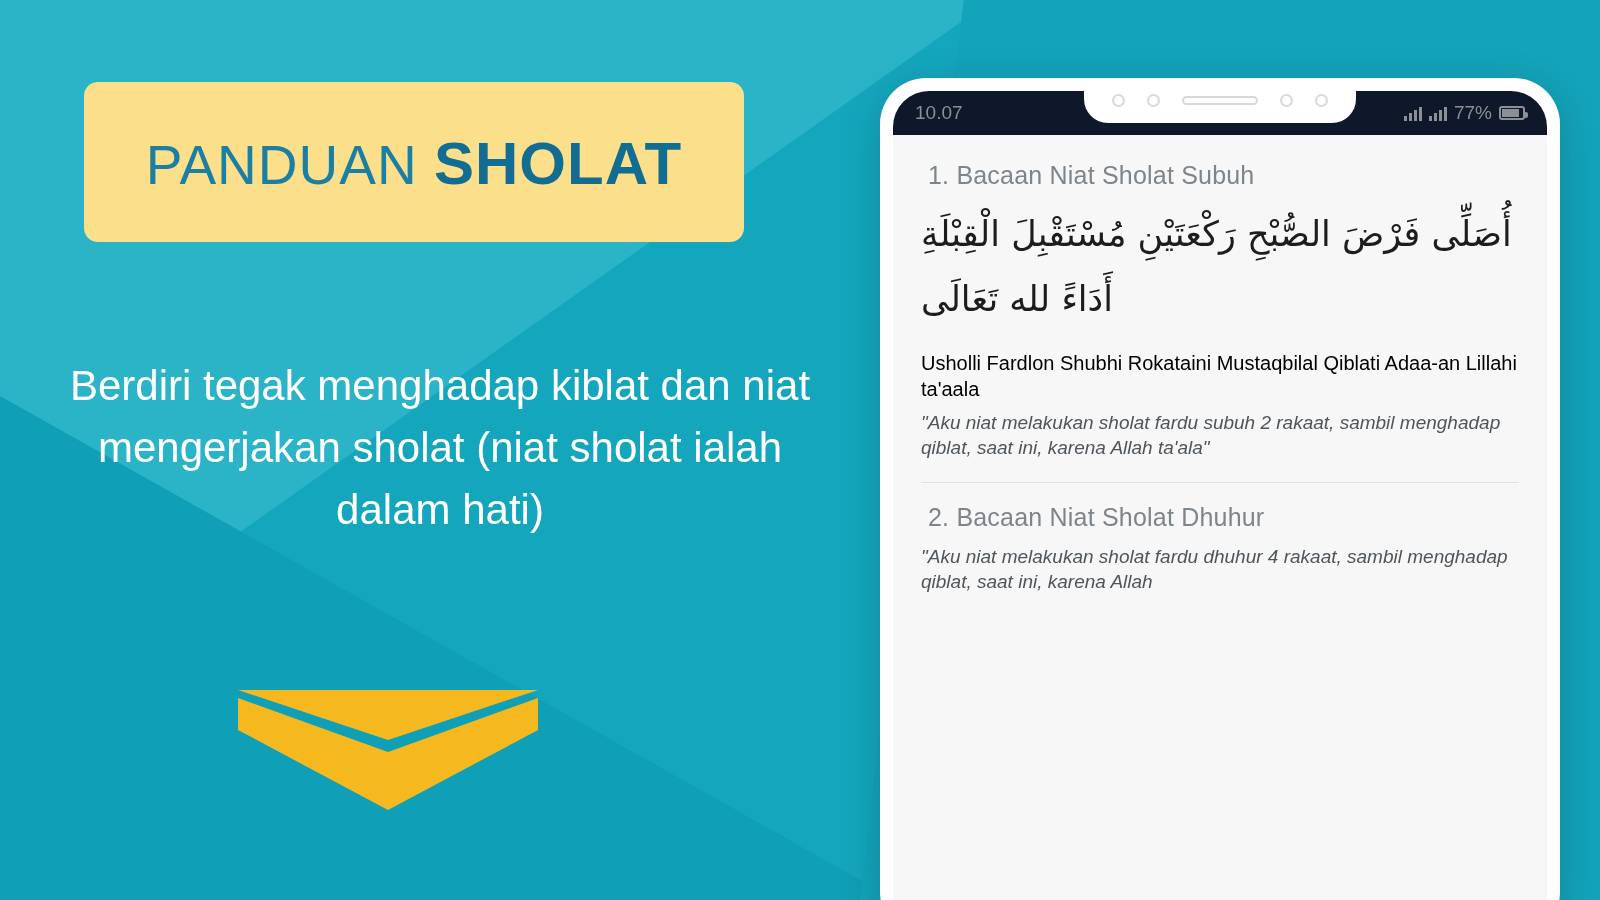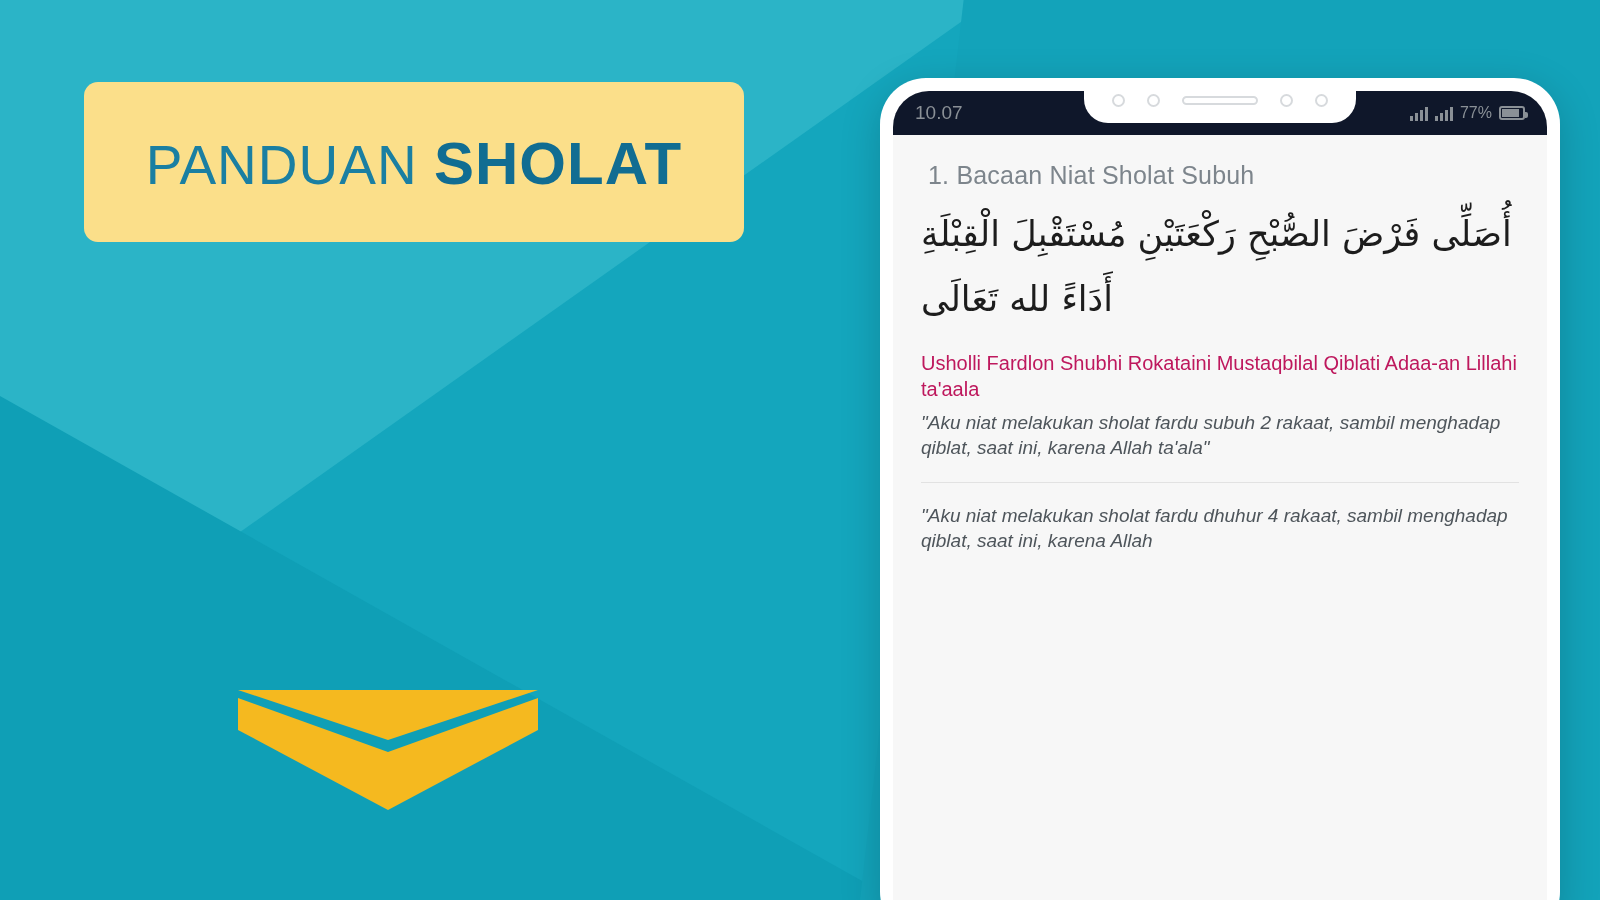--- a/index.html
+++ b/index.html
@@ -152,21 +152,21 @@
     border-radius: 50%;
     border: 2px solid #d7dadd;
   }
   .notch .speaker {
     width: 76px; height: 9px;
     border-radius: 6px;
     border: 2px solid #d7dadd;
   }
   .status-right {
     display: flex; align-items: center; gap: 7px;
-    font-size: 16px; color: #8a9096;
+    font-size: 19px; color: #8a9096;
   }
   .sig-bars { display: flex; align-items: flex-end; gap: 2px; height: 16px; }
   .sig-bars i { display:block; width: 3px; background: #8a9096; }
   .sig-bars i:nth-child(1){height:5px}
   .sig-bars i:nth-child(2){height:8px}
   .sig-bars i:nth-child(3){height:11px}
   .sig-bars i:nth-child(4){height:14px}
   .batt {
     width: 26px; height: 14px;
     border: 2px solid #8a9096;
@@ -199,21 +199,21 @@
     direction: rtl;
     text-align: left;
     font-family: "DejaVu Sans", sans-serif;
     font-size: 35px;
     line-height: 1.85;
     color: #1d1d1d;
     margin: 6px 0 18px 0;
   }
   .translit {
     font-size: 20px;
-    color: #be185d;
+    color: #000000;
     line-height: 1.3;
     margin-bottom: 8px;
   }
   .meaning {
     font-size: 19px;
     font-style: italic;
     color: #4e555b;
     line-height: 1.32;
   }
   .divider {
@@ -232,20 +232,21 @@
 
 <div class="left-col">
 
   <div class="title-card">
     <div class="title-line1">
       <span class="thin">PANDUAN</span>
       <span class="bold">SHOLAT</span>
     </div>
   </div>
 
+  <div class="subtitle">Berdiri tegak menghadap kiblat dan niat mengerjakan sholat (niat sholat ialah dalam hati)</div>
 
   <svg class="book-logo" viewBox="0 0 300 120">
     <path d="M0 0 L150 0 L150 50 L0 0 Z" fill="#f5b91f"></path>
     <path d="M300 0 L150 0 L150 50 L300 0 Z" fill="#f5b91f"></path>
     <path d="M0 8 L150 62 L150 120 L0 40 Z" fill="#f5b91f"></path>
     <path d="M300 8 L150 62 L150 120 L300 40 Z" fill="#f5b91f"></path>
   </svg>
 </div>
 
 <div class="phone">
@@ -287,18 +288,19 @@
       <div>
         <div class="prayer-heading">1. Bacaan Niat Sholat Subuh</div>
         <div class="arabic">أُصَلِّى فَرْضَ الصُّبْحِ رَكْعَتَيْنِ مُسْتَقْبِلَ الْقِبْلَةِ أَدَاءً لله تَعَالَى</div>
         <div class="translit">Usholli Fardlon Shubhi Rokataini Mustaqbilal Qiblati Adaa-an Lillahi ta'aala</div>
         <div class="meaning">"Aku niat melakukan sholat fardu subuh 2 rakaat, sambil menghadap qiblat, saat ini, karena Allah ta'ala"</div>
       </div>
 
       <div class="divider"></div>
 
       <div>
+        <div class="prayer-heading">2. Bacaan Niat Sholat Dhuhur</div>
         <div class="meaning">"Aku niat melakukan sholat fardu dhuhur 4 rakaat, sambil menghadap qiblat, saat ini, karena Allah</div>
       </div>
 
     </div>
   </div>
 </div>
 
 </body></html>

